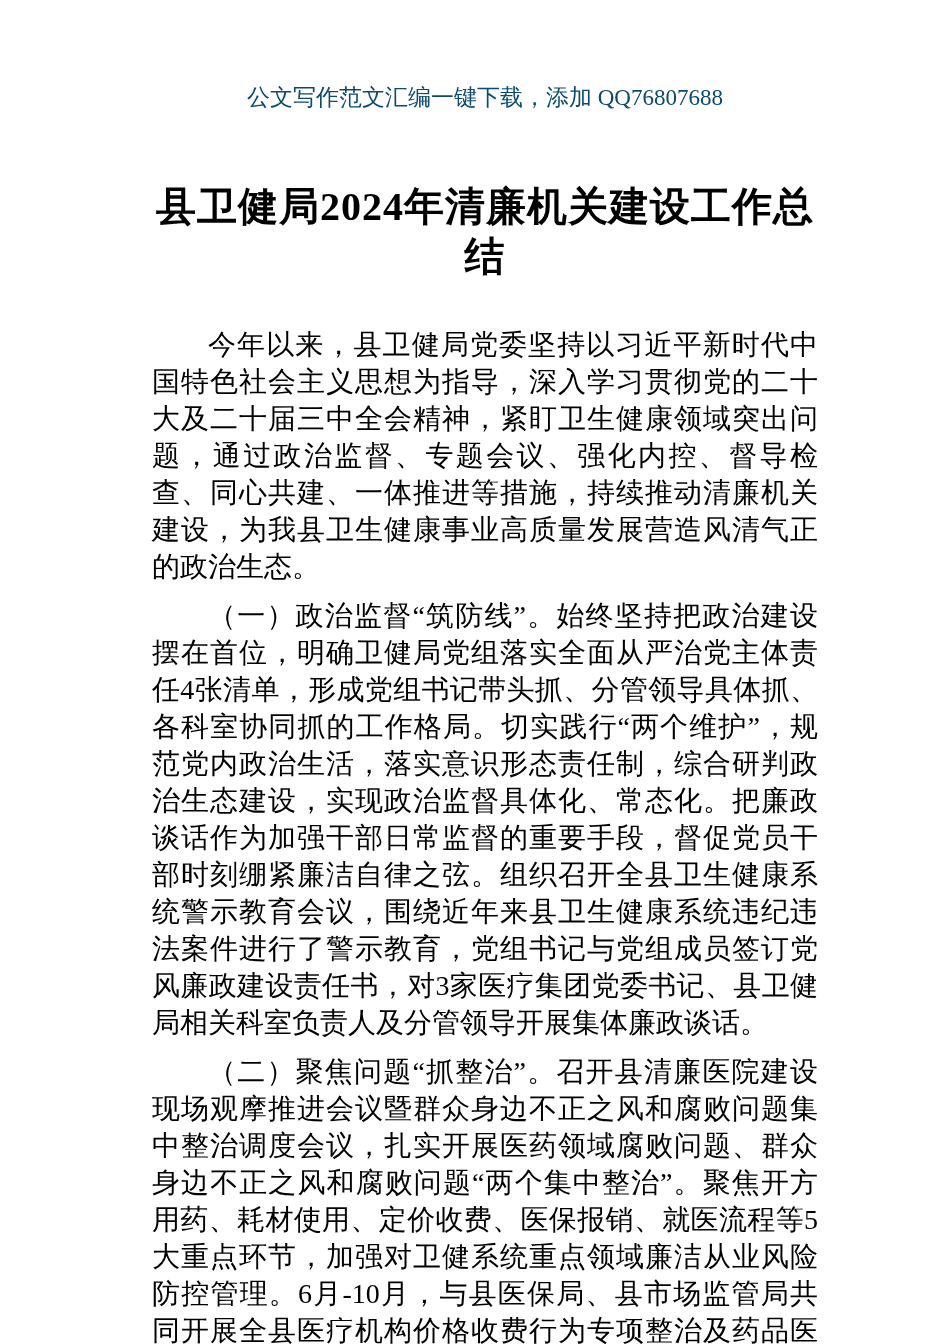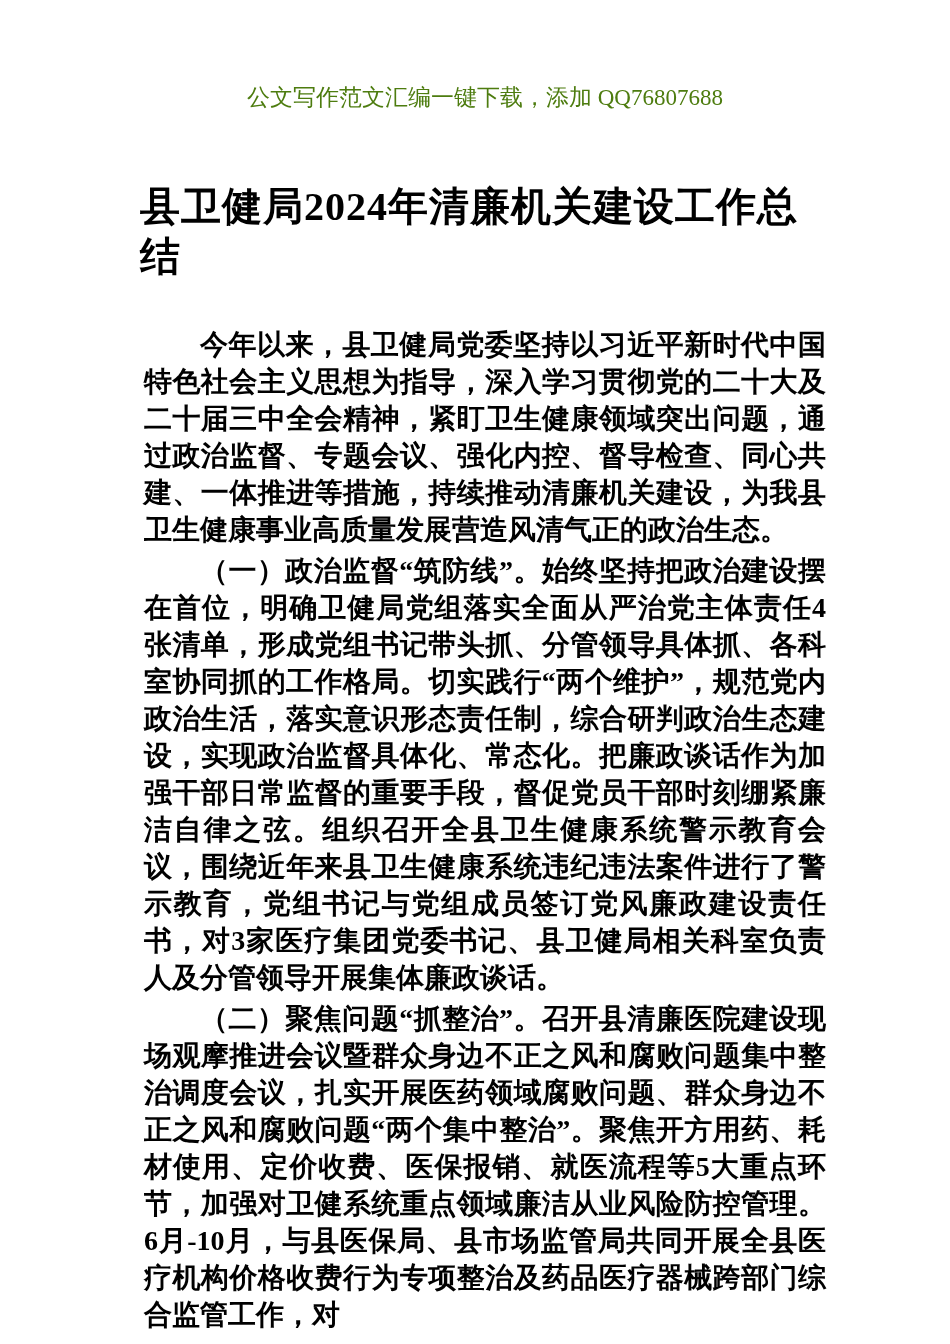--- a/index.html
+++ b/index.html
@@ -20,43 +20,42 @@
   }
   .notice {
     text-align: center;
     font-size: 23px;
     line-height: 28px;
     margin: 0;
     font-weight: normal;
     white-space: nowrap;
   }
   .doc-title {
-    text-align: left;
+    text-align: center;
     font-size: 40px;
     line-height: 50px;
     font-weight: bold;
     letter-spacing: 1px;
     margin: 70px 0 44px 0;
   }
   .para {
     font-size: 28px;
     line-height: 37px;
     text-align: justify;
     text-indent: 2em;
-    margin: 4px;
+    margin: 12px;
     word-break: break-all;
-    font-weight: bold;
   }
 </style>
 </head>
 <body>
 
 <div class="page" style="background: rgb(255, 255, 255); color: rgb(0, 0, 0);">
 
-  <p class="notice" style="color: #4d7c0f;">公文写作范文汇编一键下载，添加 QQ76807688</p>
+  <p class="notice" style="color: #0c4a6e;">公文写作范文汇编一键下载，添加 QQ76807688</p>
 
   <h1 class="doc-title">县卫健局2024年清廉机关建设工作总结</h1>
 
   <p class="para">今年以来，县卫健局党委坚持以习近平新时代中国特色社会主义思想为指导，深入学习贯彻党的二十大及二十届三中全会精神，紧盯卫生健康领域突出问题，通过政治监督、专题会议、强化内控、督导检查、同心共建、一体推进等措施，持续推动清廉机关建设，为我县卫生健康事业高质量发展营造风清气正的政治生态。</p>
 
 
   <p class="para">（一）政治监督“筑防线”。始终坚持把政治建设摆在首位，明确卫健局党组落实全面从严治党主体责任4张清单，形成党组书记带头抓、分管领导具体抓、各科室协同抓的工作格局。切实践行“两个维护”，规范党内政治生活，落实意识形态责任制，综合研判政治生态建设，实现政治监督具体化、常态化。把廉政谈话作为加强干部日常监督的重要手段，督促党员干部时刻绷紧廉洁自律之弦。组织召开全县卫生健康系统警示教育会议，围绕近年来县卫生健康系统违纪违法案件进行了警示教育，党组书记与党组成员签订党风廉政建设责任书，对3家医疗集团党委书记、县卫健局相关科室负责人及分管领导开展集体廉政谈话。</p>
 
   <p class="para">（二）聚焦问题“抓整治”。召开县清廉医院建设现场观摩推进会议暨群众身边不正之风和腐败问题集中整治调度会议，扎实开展医药领域腐败问题、群众身边不正之风和腐败问题“两个集中整治”。聚焦开方用药、耗材使用、定价收费、医保报销、就医流程等5大重点环节，加强对卫健系统重点领域廉洁从业风险防控管理。6月-10月，与县医保局、县市场监管局共同开展全县医疗机构价格收费行为专项整治及药品医疗器械跨部门综合监管工作，对</p>
 

